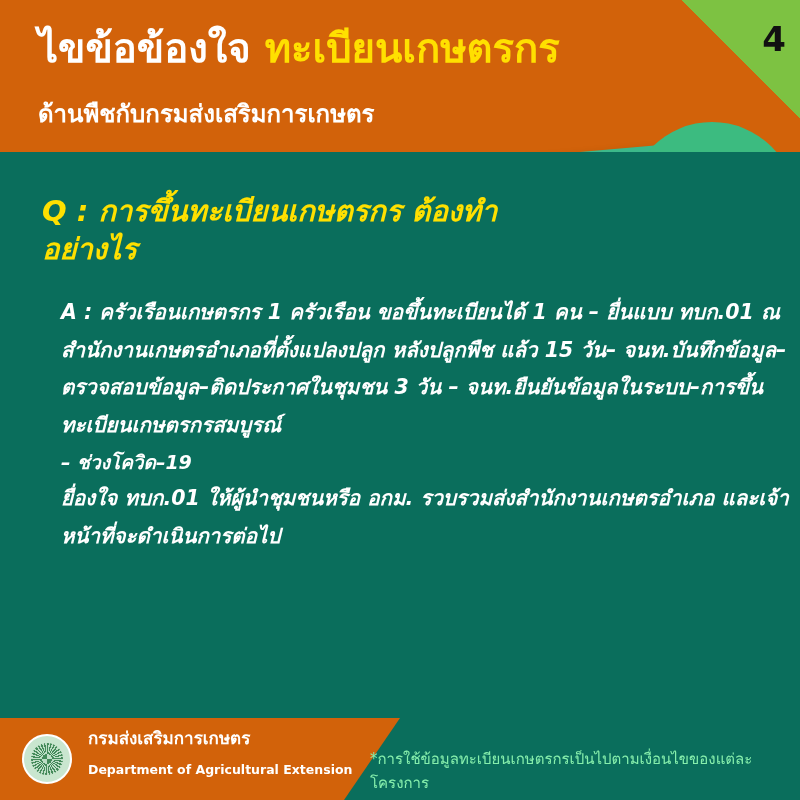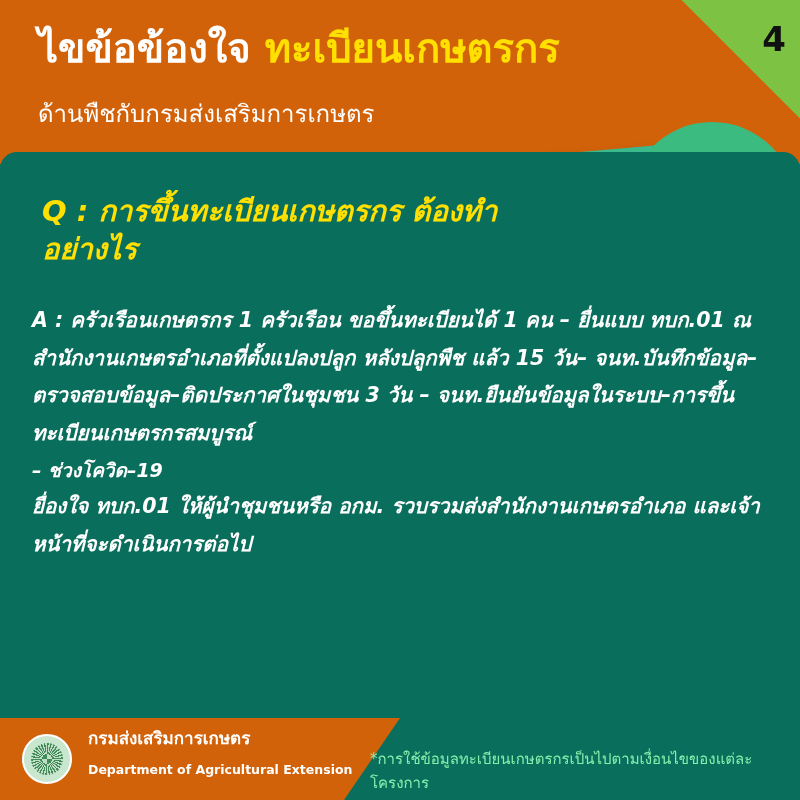--- a/index.html
+++ b/index.html
@@ -31,21 +31,21 @@
   .title-line{
     position:absolute;left:38px;top:27px;
     font-size:40px;font-weight:bold;line-height:1.05;
     white-space:nowrap;
     font-family:"DejaVu Sans","Liberation Sans",sans-serif;
   }
   .t-white{color:#ffffff;}
   .t-yellow{color:#ffe000;}
   .subtitle{
     position:absolute;left:38px;top:94px;
-    font-size:24px;font-weight:normal;color:#ffffff;
+    font-size:24px;font-weight:bold;color:#ffffff;
     white-space:nowrap;
     font-family:"DejaVu Sans","Liberation Sans",sans-serif;
   }
   .book{
     position:absolute;left:495px;top:150px;
     width:220px;height:122px;
     background:#3cb98a;
     border-radius:6px 6px 14px 6px;
     transform:rotate(-5deg);
     box-shadow:0 4px 10px rgba(0,0,0,0.18);
@@ -76,35 +76,33 @@
   }
   .doc-icon{
     position:absolute;left:672px;top:150px;
     width:82px;height:96px;
   }
 
   
   .qa{
     position:absolute;left:0;top:152px;width:800px;height:648px;
     background:#0a6e5c;
-    border-radius:17px;
   }
   .q-text{
     position:absolute;left:42px;top:40px;
     color:#ffe000;font-weight:bold;font-style:italic;
     font-size:29px;line-height:1.32;
     font-family:"DejaVu Sans","Liberation Sans",sans-serif;
     width:470px;
   }
   .ans{
-    position:absolute;left:32px;top:142px;width:730px;
+    position:absolute;left:61px;top:142px;width:730px;
     color:#ffffff;font-weight:bold;font-style:italic;
     font-size:20.5px;line-height:1.84;
     font-family:"DejaVu Sans","Liberation Sans",sans-serif;
-    margin-top:8px;
   }
   .ans .covid{display:block;font-size:19px;}
 
   
   .notebox{
     position:absolute;left:38px;top:566px;
     width:724px;height:112px;
     background:#63bf55;
     border-radius:12px;
     box-sizing:border-box;

